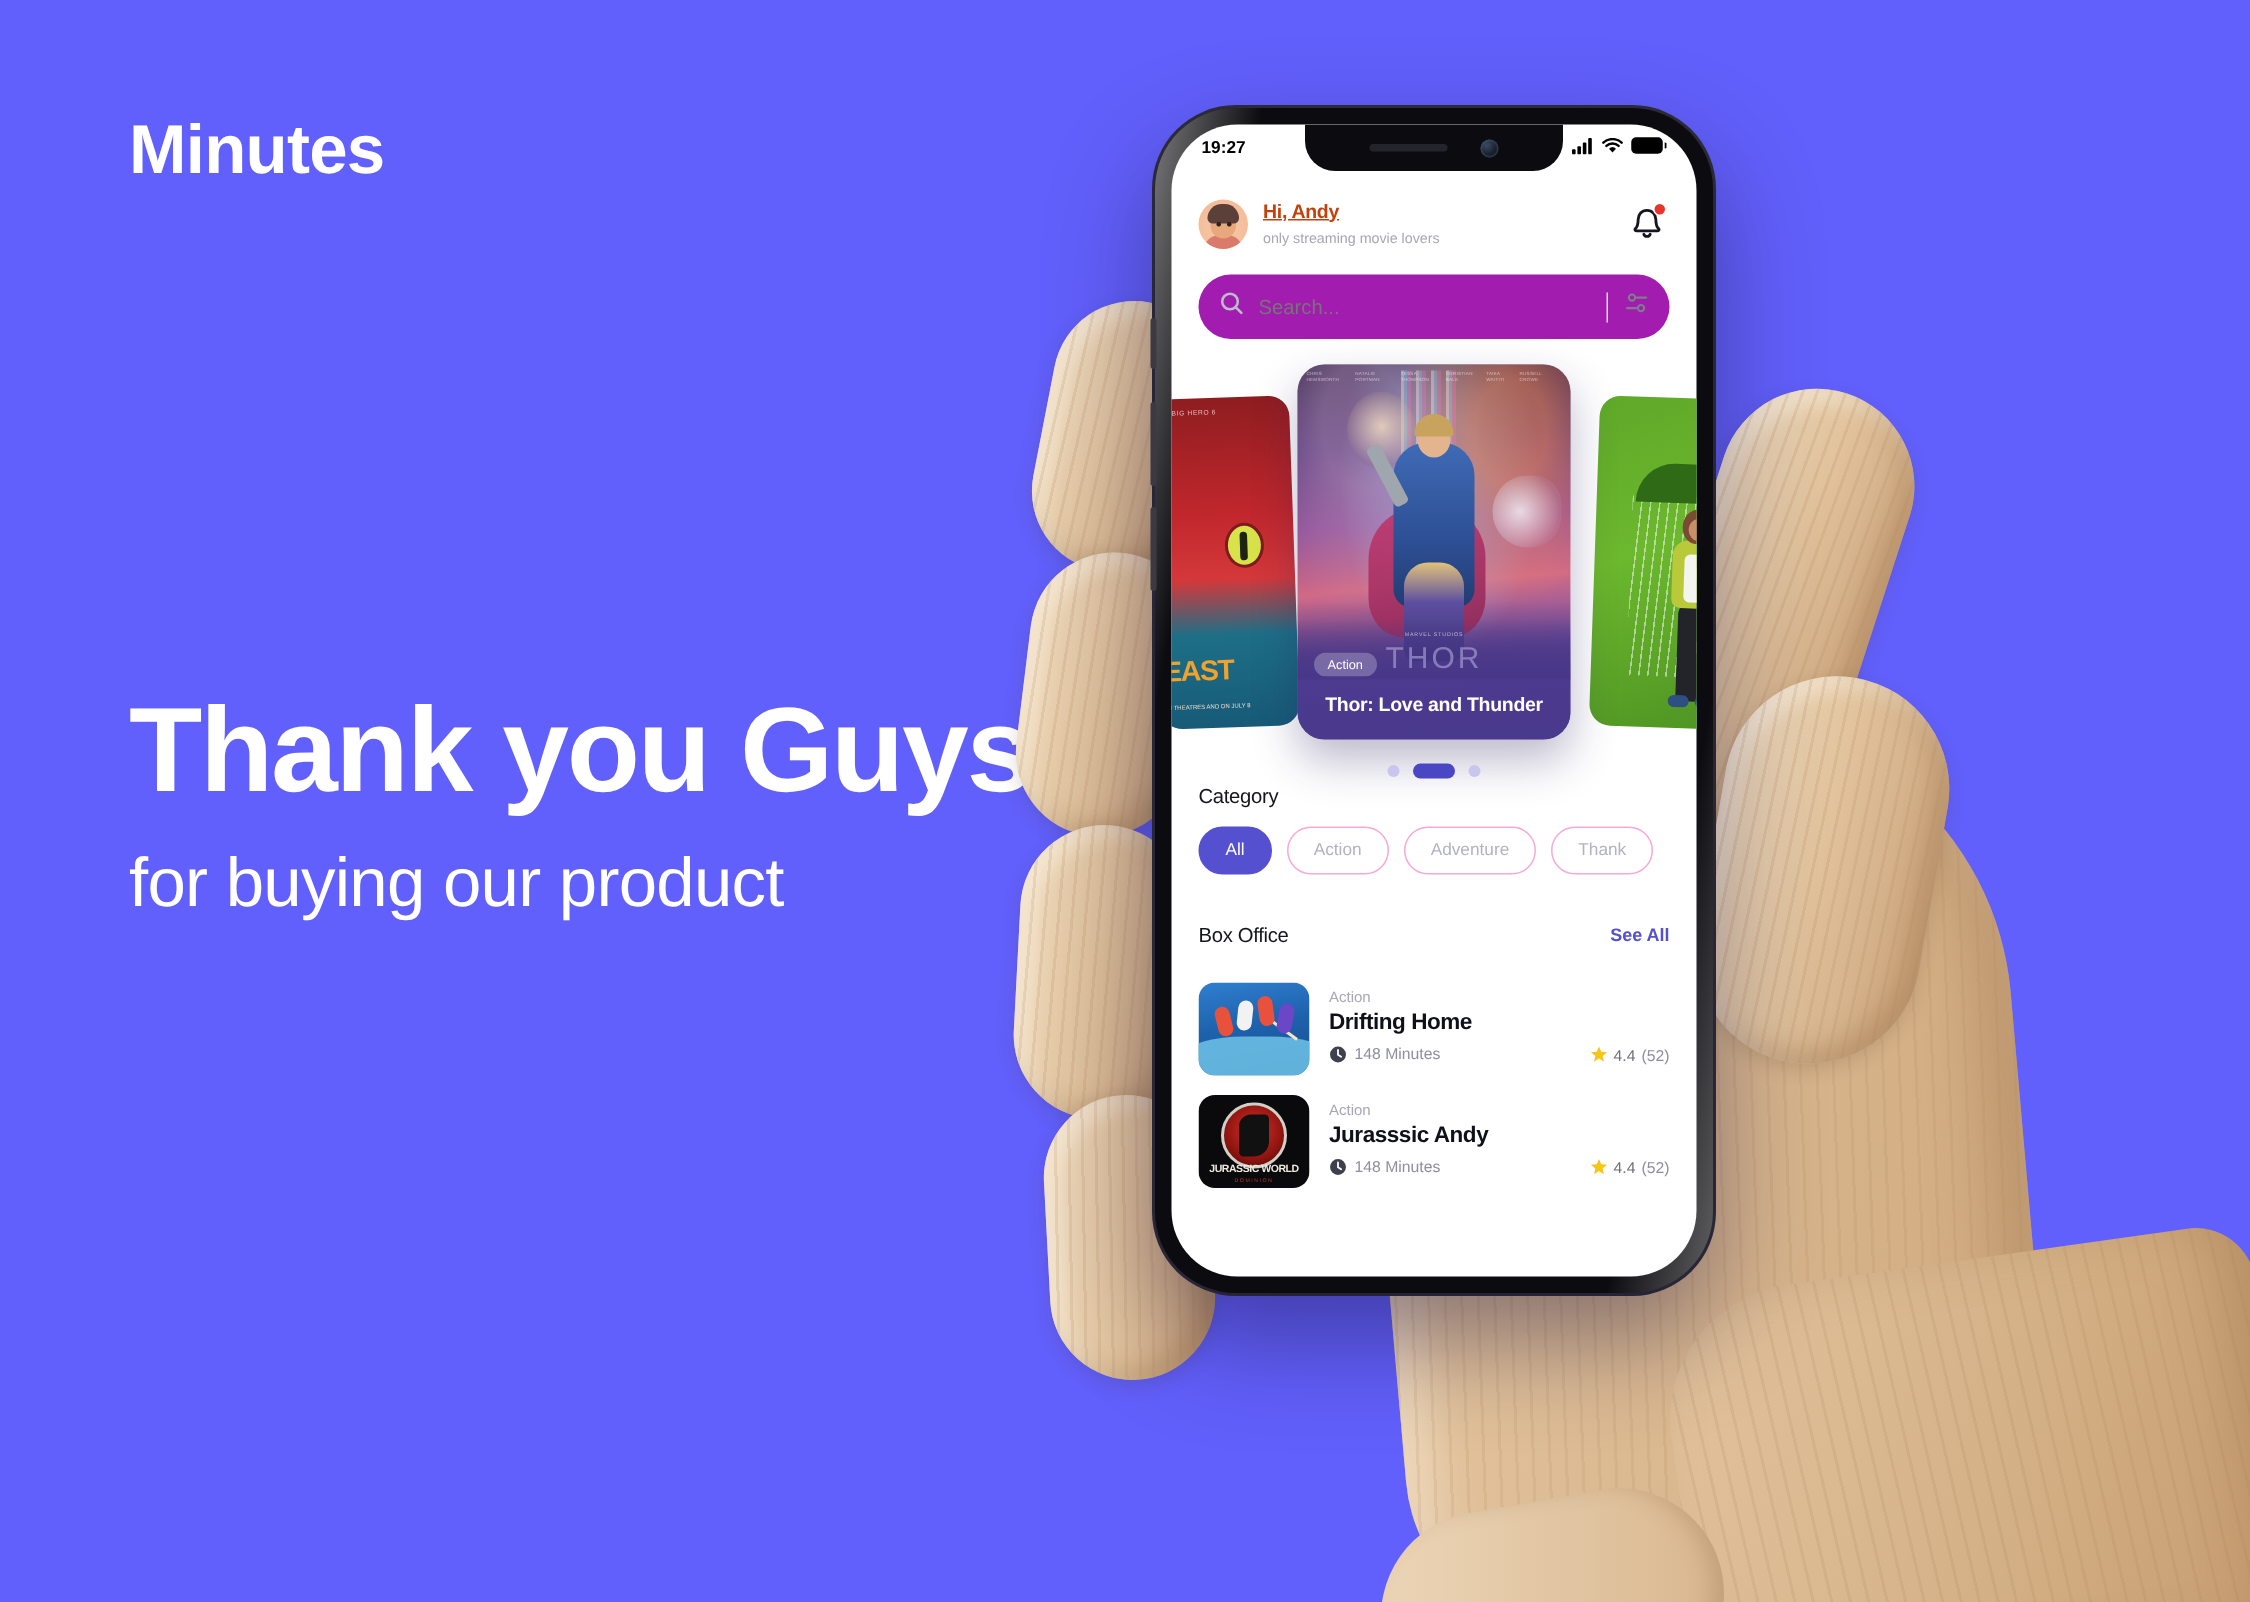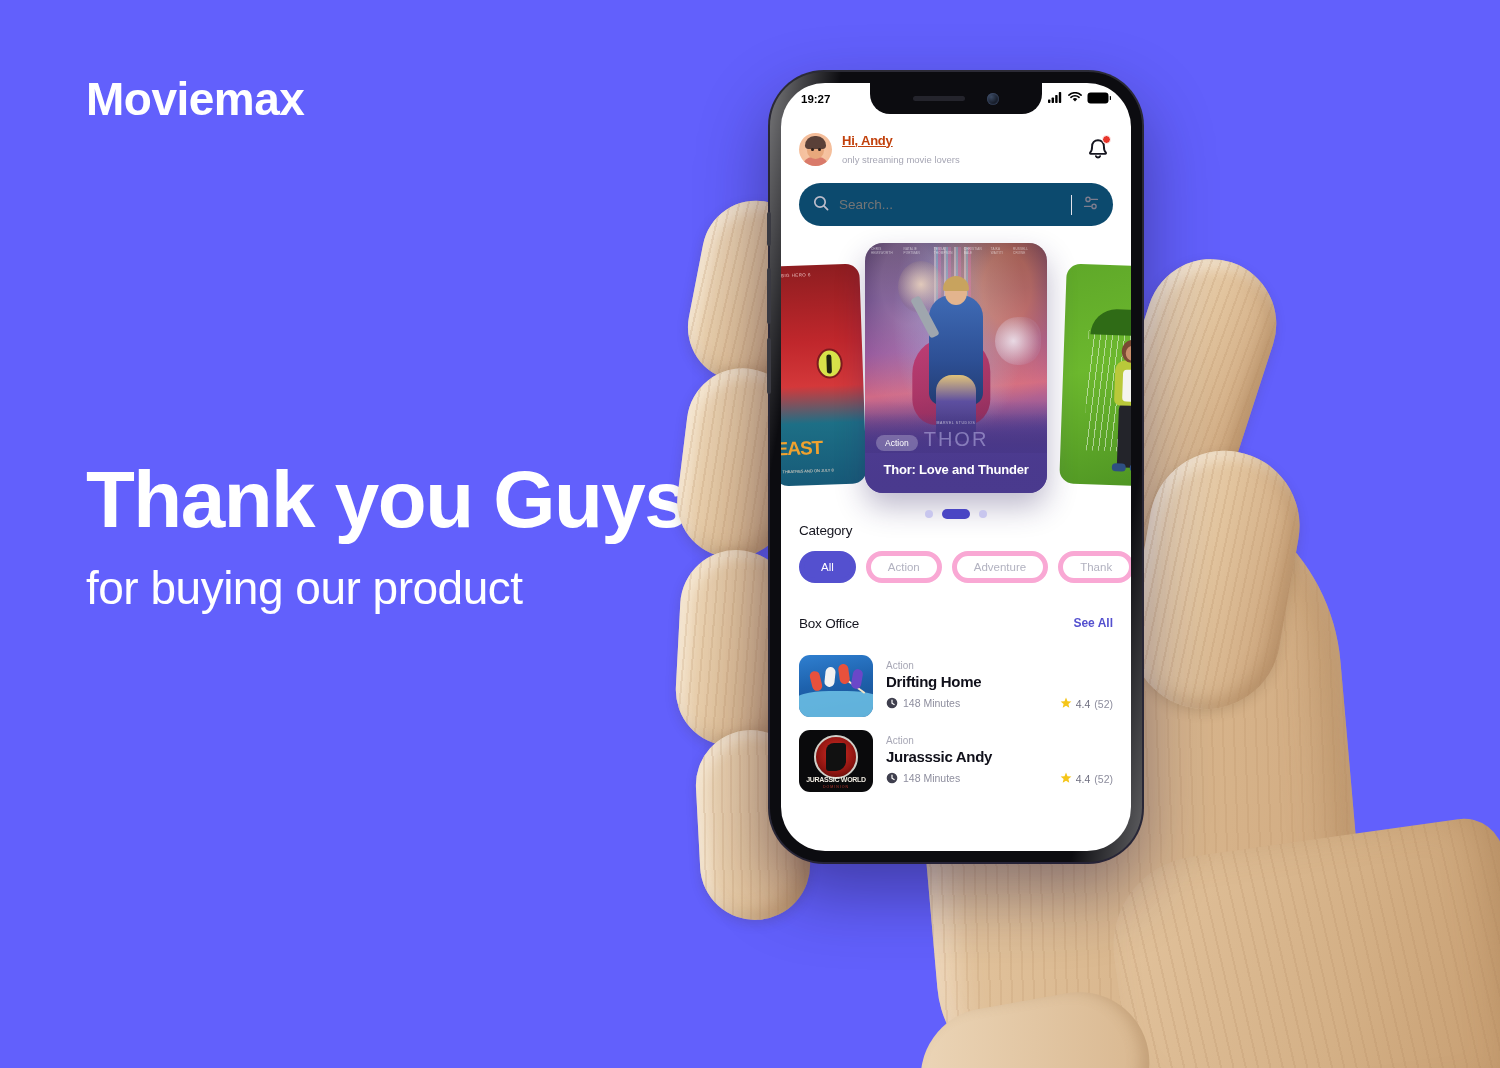--- a/index.html
+++ b/index.html
@@ -152,21 +152,21 @@
   .greet { flex:1; line-height:1.2; }
   .greet .hi { font-size:13px; font-weight:bold; color:#c2410c; letter-spacing:-0.2px;text-decoration:underline; }
   .greet .sub { font-size:9.5px; color:#a6a6b4; margin-top:6px; }
   .bell { width:30px; height:30px; position:relative; flex:none; }
   .bell-dot{ position:absolute; right:2px; top:1px; width:9px; height:9px;
              background:#e8342a; border-radius:50%; border:1.5px solid #fff; z-index:2;}
 
   
   .search {
     position:absolute; top:100px; left:18px; right:18px; height:43px;
-    background:#0c4a6e; border-radius:22px;
+    background:#a21caf; border-radius:22px;
     display:flex; align-items:center; padding:0 14px; z-index:10;
   }
   .search-input {
     flex:1; border:none; background:transparent; outline:none; margin-left:10px;
     font-family:"Liberation Sans", sans-serif; font-size:13.5px; color:#b4b4c2;
   }
   .search-div { width:1px; height:20px; background:#e2e2ea; margin-right:11px; }
 
   
   .carousel {
@@ -286,21 +286,21 @@
     letter-spacing:-0.2px;
   }
   .cat-title { top:440px; }
   .chips {
     position:absolute; top:468px; left:18px; right:0; height:32px;
     display:flex; gap:10px; z-index:6;
   }
   .chip {
     height:32px; padding:0 17px; border-radius:16px;
     display:flex; align-items:center; justify-content:center;
-    font-size:11.5px; color:#b2b2c0; border:5px solid #f9a8d4;
+    font-size:11.5px; color:#b2b2c0; border:1px solid #f9a8d4;
     background:#fff; white-space:nowrap; flex:none;
   }
   .chip.active { background:#5450cf; color:#fff; border-color:#5450cf; font-weight:normal; }
 
   
   .bo-title { top:533px; }
   .see-all {
     position:absolute; right:18px; top:533px;
     font-size:12px; color:#5450cf; font-weight:bold;
   }
@@ -337,21 +337,21 @@
   .jw-dino{ position:absolute; left:50%; transform:translateX(-50%); top:13px;
             width:20px; height:28px; background:#111; border-radius:8px 3px 10px 3px;}
   .jw-txt{ position:absolute; left:0; right:0; bottom:9px; text-align:center;
            font-size:7px; font-weight:bold; color:#efeae0; letter-spacing:-0.3px;}
   .jw-sub{ position:absolute; left:0; right:0; bottom:3px; text-align:center;
            font-size:3.5px; color:#b8382f; letter-spacing:1px;}
 </style>
 </head>
 <body>
 
-<div class="brand">Moviemax</div>
+<div class="brand">Minutes</div>
 <div class="headline">Thank you Guys !!</div>
 <div class="subhead">for buying our product</div>
 
 <div class="hand">
   <div class="palm"></div>
   <div class="wrist"></div>
   <div class="knuckle k1"></div>
   <div class="finger f1"></div>
   <div class="finger f2"></div>
   <div class="finger f3"></div>

